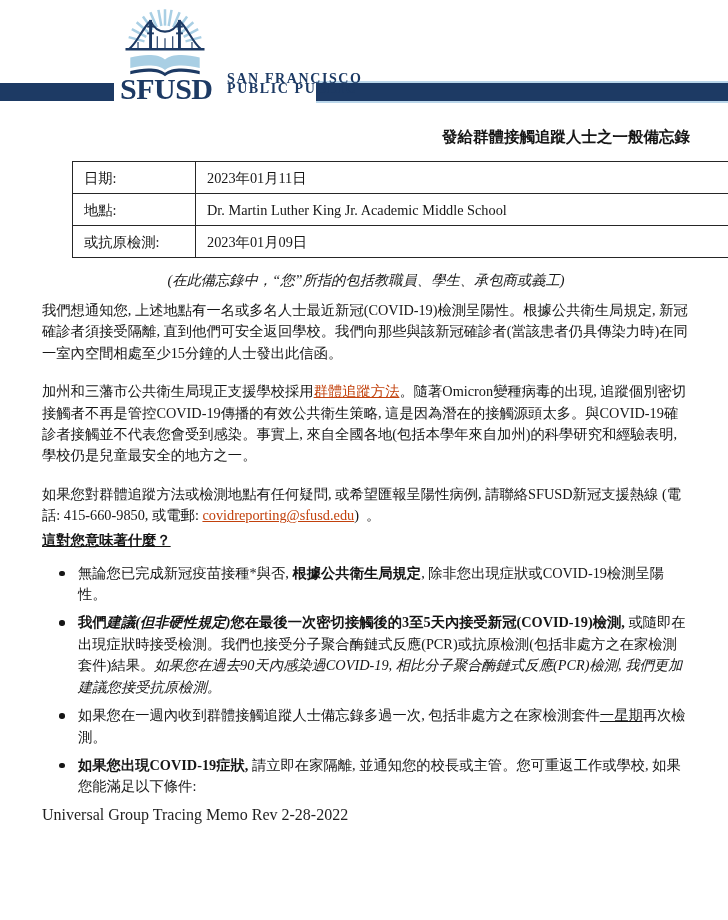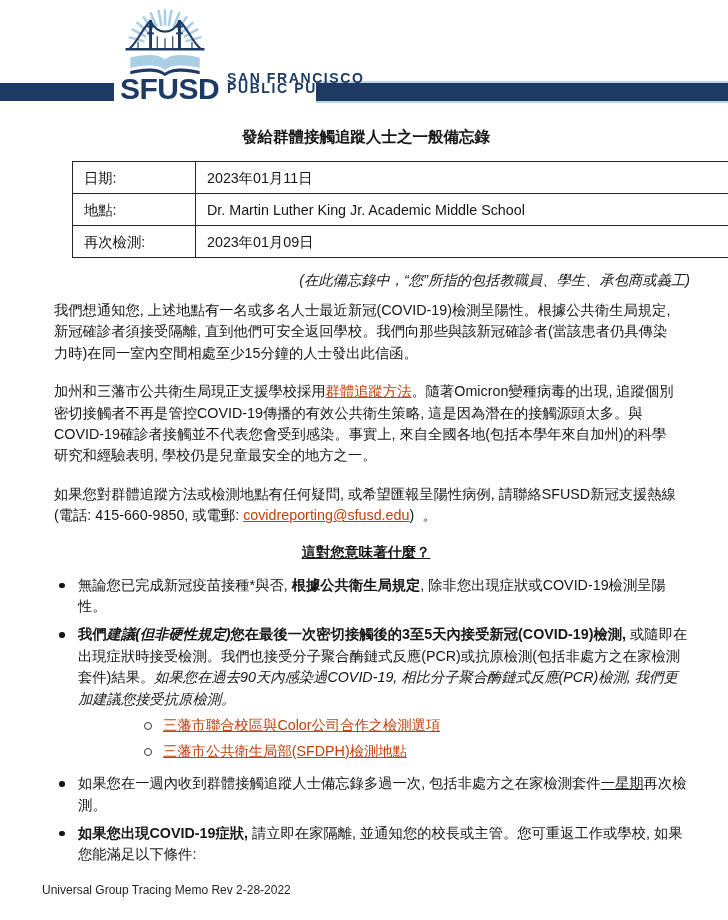--- a/index.html
+++ b/index.html
@@ -1,61 +1,61 @@
 <!DOCTYPE html>
 <html><head>
 <meta charset="utf-8">
 <style>
   html,body{margin:0;padding:0;background:#fff;}
   .page{
     position:relative;width:728px;height:920px;background:#fff;overflow:hidden;
-    font-family:Liberation Sans, sans-serif;color:#161616;
+    font-family:Liberation Serif, serif;color:#161616;
   }
   
   .logo-icon{position:absolute;left:112px;top:4px;width:106px;height:78px;}
   .bar{position:absolute;top:83px;height:18px;background:#1d3a64;}
   .bar-left{left:0;width:114px;}
   .bar-right{left:316px;width:412px;box-shadow:0 -2px 0 0 #bad6ea, 0 2px 0 0 #bad6ea;}
   .brand-name{
     position:absolute;left:120px;top:72px;font-size:30px;font-weight:bold;
     color:#1d3a64;letter-spacing:-0.5px;
   }
   .brand-tagline{
     position:absolute;left:227px;top:74px;font-size:14px;font-weight:bold;
     color:#1d3a64;letter-spacing:1.6px;line-height:9.5px;
   }
   
   .content{position:absolute;left:42px;top:118px;width:648px;}
-  .doc-title{margin:9px 0 0;text-align:center;font-size:15.5px;line-height:19px;font-weight:bold;}
+  .doc-title{margin:9px 0 0;text-align:right;font-size:15.5px;line-height:19px;font-weight:bold;}
   table.info{border-collapse:collapse;margin:15px 0 0 30px;width:695px;font-size:14.3px;}
   table.info td{border:1.5px solid #262626;padding:5.5px 11px;line-height:20px;vertical-align:middle;}
   table.info td.lbl{width:100px;}
-  .note{margin:12px 0 0;text-align:right;font-style:italic;font-size:14.3px;line-height:21px;}
-  p.body{margin:17px 12px 0;font-size:14.3px;line-height:21.4px;}
+  .note{margin:12px 0 0;text-align:center;font-style:italic;font-size:14.3px;line-height:21px;}
+  p.body{margin:17px 0 0;font-size:14.3px;line-height:21.4px;}
   p.body.first{margin-top:9px;}
   a{color:#c2410c;text-decoration:underline;}
-  .what-heading{margin:16px 0 0;font-size:14.3px;font-weight:bold;text-decoration:underline;text-align:center;}
+  .what-heading{margin:4px 0 0;font-size:14.3px;font-weight:bold;text-decoration:underline;}
   ul.main{list-style:none;margin:13px 0 0;padding:0 0 0 16px;}
   ul.main>li{position:relative;padding-left:20px;margin:0 0 7px;font-size:14.3px;line-height:21.4px;}
-  ul.main>li:last-child{margin-bottom:16px;}
+  ul.main>li:last-child{margin-bottom:8px;}
   ul.main>li::before{
     content:"";position:absolute;left:1px;top:8px;width:5.5px;height:5.5px;
     border-radius:50%;background:#161616;
   }
   ul.sub{list-style:none;margin:3px 0 9px;padding:0 0 0 66px;}
   ul.sub>li{position:relative;padding-left:19px;line-height:25.5px;font-size:14.3px;}
   ul.sub>li::before{
     content:"";position:absolute;left:0;top:9px;width:6px;height:6px;
     border:1.3px solid #333;border-radius:50%;background:#fff;
   }
   .bold{font-weight:bold;}
   .bold-italic{font-weight:bold;font-style:italic;}
   .italic{font-style:italic;}
   .uline{text-decoration:underline;}
-  .doc-footer{margin:7px 0 0;font-size:12px;line-height:17px;color:#1f1f1f;}
+  .doc-footer{margin:7px 0 0;font-size:16px;line-height:17px;color:#1f1f1f;}
 </style>
 </head>
 <body>
 
 <div class="page">
 
   <div>
     <svg class="logo-icon" viewBox="0 0 110 80" aria-hidden="true">
 
       <g stroke="#a9cfe4" stroke-width="2.6" stroke-linecap="butt">
@@ -114,21 +114,21 @@
       <tbody>
         <tr>
           <td class="lbl">日期:</td>
           <td>2023年01月11日</td>
         </tr>
         <tr>
           <td class="lbl">地點:</td>
           <td>Dr. Martin Luther King Jr. Academic Middle School</td>
         </tr>
         <tr>
-          <td class="lbl">再次檢測:</td>
+          <td class="lbl">或抗原檢測:</td>
           <td>2023年01月09日</td>
         </tr>
       </tbody>
     </table>
 
     <div class="note">(在此備忘錄中，“您”所指的包括教職員、學生、承包商或義工)</div>
 
     <p class="body first">
       <span>我們想通知您, 上述地點有一名或多名人士最近新冠(COVID-19)檢測呈陽性。根據公共衛生局規定, 新冠確診者須接受隔離, 直到他們可安全返回學校。我們向那些與該新冠確診者(當該患者仍具傳染力時)在同一室內空間相處至少15分鐘的人士發出此信函。</span>
     </p>
@@ -144,28 +144,20 @@
     <div class="what-heading">這對您意味著什麼？</div>
 
     <ul class="main">
 
       <li>
         <span>無論您已完成新冠疫苗接種*與否, </span><span class="bold">根據公共衛生局規定</span><span>, 除非您出現症狀或COVID-19檢測呈陽性。</span>
       </li>
 
       <li>
         <span class="bold">我們</span><span class="bold-italic">建議(但非硬性規定)</span><span class="bold">您在最後一次密切接觸後的3至5天內接受新冠(COVID-19)檢測,</span><span> 或隨即在出現症狀時接受檢測。我們也接受分子聚合酶鏈式反應(PCR)或抗原檢測(包括非處方之在家檢測套件)結果。</span><span class="italic">如果您在過去90天內感染過COVID-19, 相比分子聚合酶鏈式反應(PCR)檢測, 我們更加建議您接受抗原檢測。</span>
-        <ul class="sub">
-          <li>
-            <a href="#">三藩市聯合校區與Color公司合作之檢測選項</a>
-          </li>
-          <li>
-            <a href="#">三藩市公共衛生局部(SFDPH)檢測地點</a>
-          </li>
-        </ul>
       </li>
 
       <li>
         <span>如果您在一週內收到群體接觸追蹤人士備忘錄多過一次, 包括非處方之在家檢測套件</span><span class="uline">一星期</span><span>再次檢測。</span>
       </li>
 
       <li>
         <span class="bold">如果您出現COVID-19症狀,</span><span> 請立即在家隔離, 並通知您的校長或主管。您可重返工作或學校, 如果您能滿足以下條件:</span>
       </li>
 

